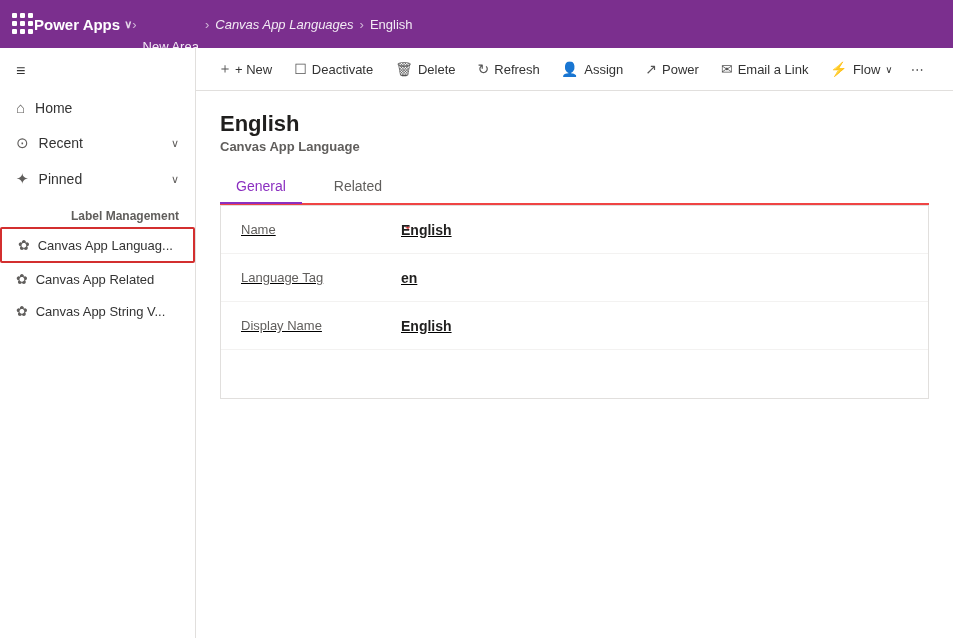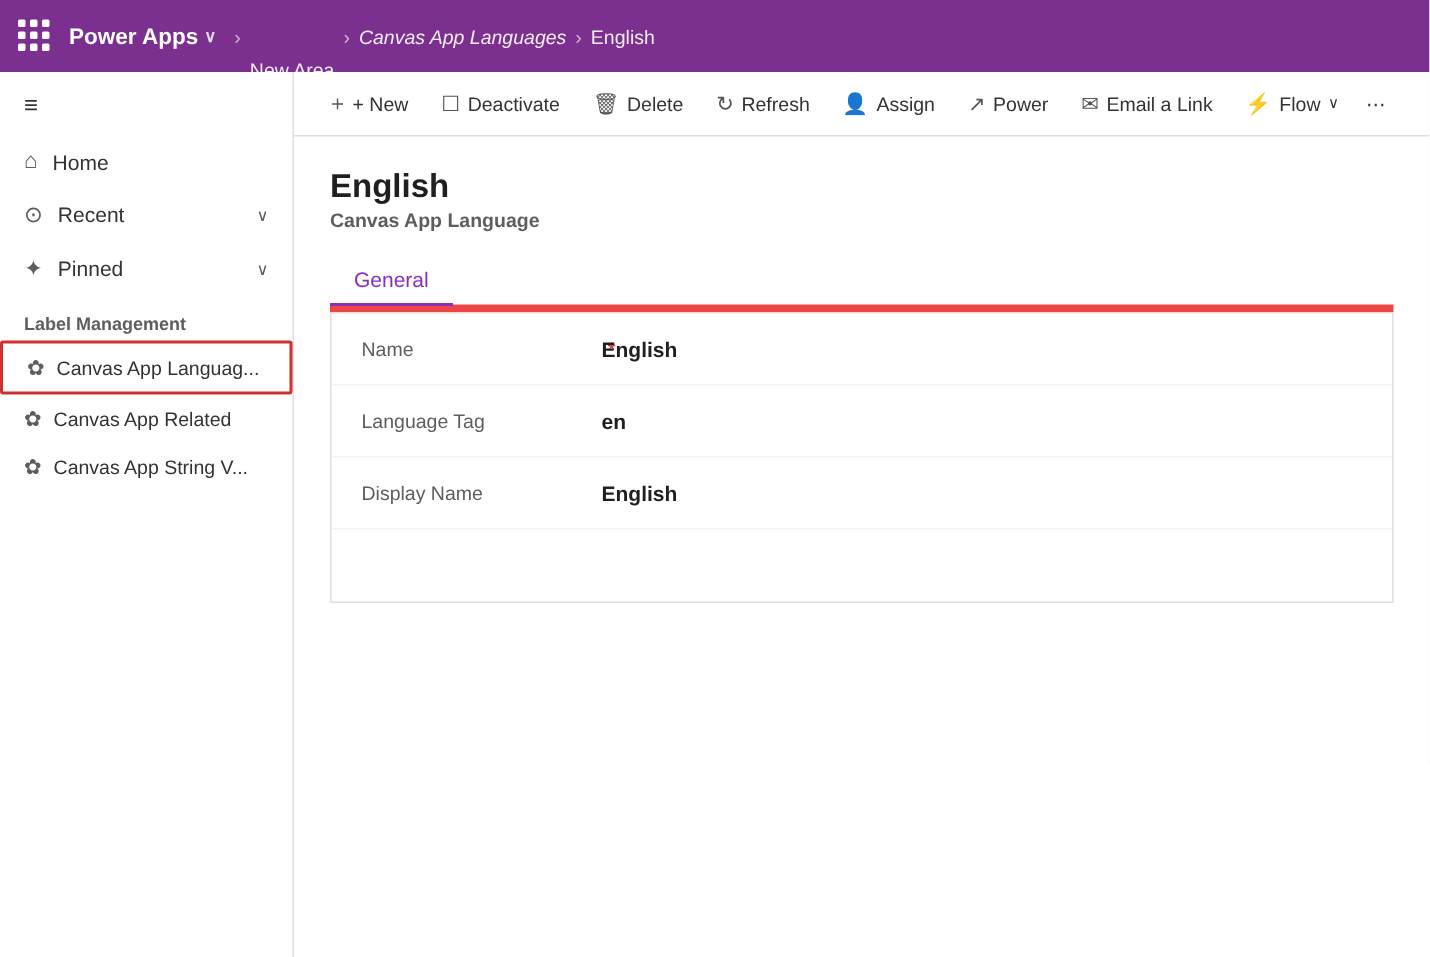--- a/index.html
+++ b/index.html
@@ -6,21 +6,20 @@
     body { font-family: 'Segoe UI', sans-serif; font-size: 14px; background: #f3f2f1; width: 953px; height: 638px; overflow: hidden; }
 
     
     .top-bar {
       background: #7b2f8e;
       color: white;
       height: 48px;
       display: flex;
       align-items: center;
       padding: 0 12px;
-      gap: 12px;
     }
     .top-bar-dots {
       display: grid;
       grid-template-columns: repeat(3,6px);
       grid-template-rows: repeat(3,6px);
       gap: 2px;
       cursor: pointer;
     }
     .top-bar-dots span {
       width: 5px; height: 5px;
@@ -76,20 +75,21 @@
       font-size: 14px;
     }
     .sidebar-nav-item .icon { font-size: 15px; color: #605e5c; }
     .sidebar-nav-item .chevron { margin-left: auto; font-size: 11px; color: #605e5c; }
     .sidebar-section-label {
       padding: 12px 16px 4px 16px;
       font-size: 12px;
       font-weight: 600;
       color: #605e5c;
       text-transform: none;
+      text-align: right;
     }
     .sidebar-entity-item {
       display: flex;
       align-items: center;
       gap: 8px;
       padding: 8px 12px 8px 16px;
       cursor: pointer;
       font-size: 13px;
       color: #333;
     }
@@ -151,21 +151,21 @@
       font-size: 13px;
       color: #605e5c;
       margin-bottom: 16px;
       font-weight: bold;
     }
 
     
     .tabs {
       display: flex;
       gap: 16px;
-      border-bottom: 5px solid #ef4444;
+      border-bottom: 2px solid #ef4444;
       margin-bottom: 0;
     }
     .tab {
       padding: 8px 16px;
       cursor: pointer;
       font-size: 14px;
       color: #605e5c;
       border-bottom: 2px solid transparent;
       margin-bottom: -1px;
     }
@@ -180,20 +180,21 @@
       border: 1px solid #e1dfdd;
       margin-top: 0;
       background: white;
     }
     .form-row {
       display: flex;
       align-items: center;
       padding: 12px 20px;
       border-bottom: 1px solid #f3f2f1;
       min-height: 48px;
+      text-decoration: underline;
     }
     .form-row:last-child { border-bottom: none; }
     .form-label {
       width: 160px;
       font-size: 13px;
       color: #605e5c;
       flex-shrink: 0;
     }
     .form-required {
       color: #d32f2f;
@@ -314,20 +315,21 @@
         <span>⋯</span>
       </button>
     </div>
 
     <div class="content-area">
       <div class="record-title">English</div>
       <div class="record-subtitle">Canvas App Language</div>
 
       <div class="tabs">
         <div class="tab active">General</div>
+        <div class="tab">Related</div>
       </div>
 
       <div class="form-container">
         <div class="form-row">
           <div class="form-label-row" style="width:160px; flex-shrink:0;">
             <span class="form-label">Name</span>
             <span class="form-required">*</span>
           </div>
           <span class="form-value">English</span>
         </div>

